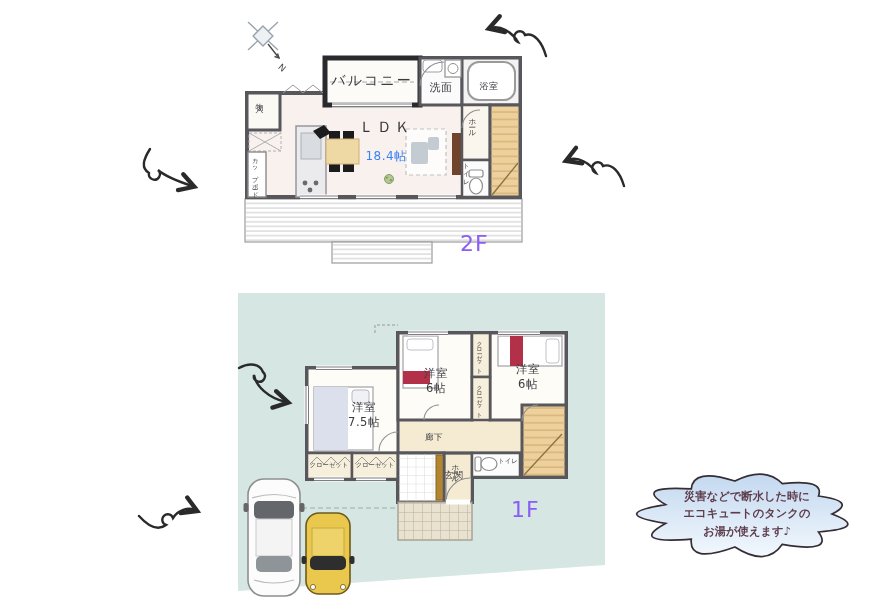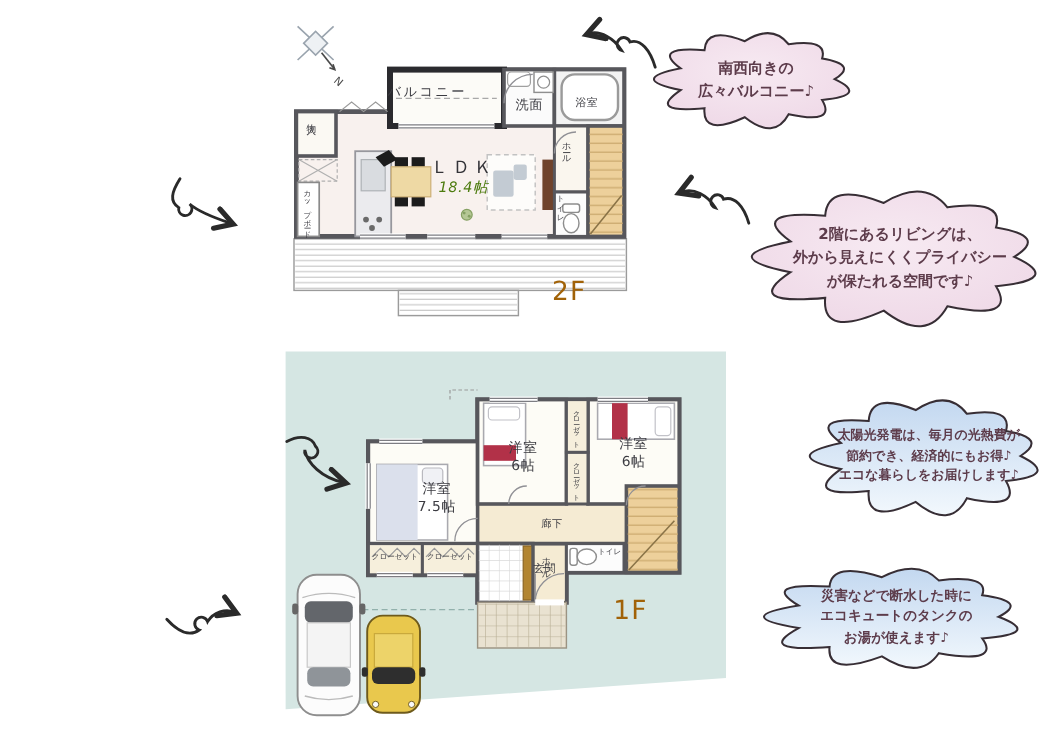--- a/index.html
+++ b/index.html
@@ -7,23 +7,23 @@
     width:873px;height:611px;position:relative;background:#ffffff;
     font-family:"DejaVu Sans","Liberation Sans",sans-serif;overflow:hidden;
   }
   .stage{position:absolute;left:0;top:0;width:873px;height:611px;}
   svg.plan{position:absolute;left:0;top:0;}
   .lbl{
     position:absolute;color:#3b3b41;line-height:1.3;text-align:center;
     white-space:pre-line;letter-spacing:0.5px;
   }
   .vlbl{writing-mode:vertical-rl;text-orientation:upright;letter-spacing:1px;text-align:left;}
-  .floor-label{font-size:22px;color:#a16207;font-weight:500;letter-spacing:1px;}
+  .floor-label{font-size:22px;color:#8b5cf6;font-weight:500;letter-spacing:1px;}
   .ldk-name{font-size:15px;letter-spacing:3px;font-weight:500;color:#333338;}
-  .ldk-size{font-size:12px;color:#4d7c0f;font-style:italic;}
+  .ldk-size{font-size:12px;color:#3b82f6;}
   .cloud{position:absolute;}
   .cloud svg{position:absolute;left:0;top:0;width:100%;height:100%;overflow:visible;}
   .cloud .cloud-text{
     position:absolute;left:0;top:0;right:0;bottom:0;display:flex;align-items:center;justify-content:center;
     text-align:center;white-space:pre-line;color:var(--cloud-text,#5d3c4b);font-weight:600;line-height:1.55;
   }
   .cfill-pink{fill:url(#gradPink);stroke:#372e35;stroke-width:1.7;vector-effect:non-scaling-stroke;}
   .cfill-blue{fill:url(#gradBlue);stroke:#372e35;stroke-width:1.7;vector-effect:non-scaling-stroke;}
   .arrow{position:absolute;overflow:visible;}
   .arrow path{stroke:#2a2a2a;stroke-width:2.4;fill:none;stroke-linecap:round;}
@@ -265,70 +265,47 @@
       <rect x="312" y="528" width="32" height="28" fill="#edd369" stroke="#c9a93c" stroke-width="1"></rect>
       <rect x="310" y="556" width="36" height="14" rx="5" fill="#2e2e2e"></rect>
       <rect x="301.5" y="556" width="5" height="8" rx="2" fill="#2e2e2e"></rect>
       <rect x="349.5" y="556" width="5" height="8" rx="2" fill="#2e2e2e"></rect>
       <circle cx="313" cy="587" r="2.6" fill="#fafafa" stroke="#6e5a1c" stroke-width="0.8"></circle>
       <circle cx="343" cy="587" r="2.6" fill="#fafafa" stroke="#6e5a1c" stroke-width="0.8"></circle>
     </g>
   </g>
 </svg>
 
-<div class="lbl" style="left:314px;top:71px;width:84px;font-size:11px;letter-spacing:2px;font-family:Liberation Mono, monospace;">バルコニー</div>
+<div class="lbl" style="left:330px;top:71px;width:84px;font-size:14px;letter-spacing:2px;">バルコニー</div>
 <div class="lbl" style="left:420px;top:81px;width:42px;font-size:11px;">洗面</div>
 <div class="lbl" style="left:464px;top:81px;width:50px;font-size:9px;">浴室</div>
 <div class="lbl vlbl" style="left:253px;top:97px;height:30px;font-size:8px;">物入</div>
 <div class="lbl vlbl" style="left:251px;top:154px;height:44px;font-size:6.3px;">カップボード</div>
-<div class="lbl ldk-name" style="left:356px;top:130px;width:60px;text-align:center;">ＬＤＫ</div>
+<div class="lbl ldk-name" style="left:356px;top:118px;width:60px;text-align:center;">ＬＤＫ</div>
 <div class="lbl ldk-size" style="left:356px;top:149px;width:60px;">18.4帖</div>
 <div class="lbl vlbl" style="left:467px;top:113px;height:46px;font-size:7.5px;">ホール</div>
 <div class="lbl vlbl" style="left:462px;top:158px;height:28px;font-size:6.3px;">トイレ</div>
 <div class="lbl floor-label" style="left:460px;top:230px;">2F</div>
 
 <div class="lbl" style="left:332px;top:400px;width:64px;font-size:11.5px;">洋室
 7.5帖</div>
 <div class="lbl" style="left:408px;top:366px;width:56px;font-size:11.5px;">洋室
 6帖</div>
 <div class="lbl" style="left:500px;top:362px;width:56px;font-size:11.5px;">洋室
 6帖</div>
 <div class="lbl vlbl" style="left:475px;top:337px;height:38px;font-size:5.8px;letter-spacing:0;">クローゼット</div>
 <div class="lbl vlbl" style="left:475px;top:381px;height:38px;font-size:5.8px;letter-spacing:0;">クローゼット</div>
-<div class="lbl" style="left:438px;top:432px;width:44px;font-size:8.5px;">廊下</div>
+<div class="lbl" style="left:412px;top:432px;width:44px;font-size:8.5px;">廊下</div>
 <div class="lbl" style="left:305px;top:461px;width:48px;font-size:6.3px;letter-spacing:0;">クローゼット</div>
 <div class="lbl" style="left:351px;top:461px;width:48px;font-size:6.3px;letter-spacing:0;">クローゼット</div>
 <div class="lbl" style="left:401px;top:470px;width:34px;font-size:9px;margin-left:36px;">玄関</div>
 <div class="lbl vlbl" style="left:450px;top:459px;height:42px;font-size:7.5px;">ホール</div>
 <div class="lbl" style="left:494px;top:457px;width:28px;font-size:6.3px;letter-spacing:0;">トイレ</div>
 <div class="lbl floor-label" style="left:511px;top:496px;">1F</div>
 
-<div class="cloud" style="left:546px;top:18px;width:168px;height:96px;">
-  <svg viewBox="0 0 200 120" preserveAspectRatio="none">
-        <path class="cfill-pink" d="M178.0,60.0 Q212.3,76.9 165.6,81.6 Q180.0,107.3 132.4,96.4 Q118.0,124.1 88.9,99.6 Q46.4,120.1 48.9,90.2 Q-8.8,95.9 25.2,71.3 Q-27.7,60.0 25.2,48.7 Q-4.4,25.6 48.9,29.8 Q50.5,4.4 88.9,20.4 Q116.2,2.2 132.4,23.6 Q171.5,17.7 165.6,38.4 Q201.6,44.7 178.0,60.0 Z"></path>
-      </svg>
-  <div class="cloud-text" style="font-size:12.5px;">南西向きの
-広々バルコニー♪</div>
-</div>
-<div class="cloud" style="left:628px;top:146px;width:244px;height:136px;">
-  <svg viewBox="0 0 200 120" preserveAspectRatio="none">
-        <path class="cfill-pink" d="M178.0,60.0 Q212.3,76.9 165.6,81.6 Q180.0,107.3 132.4,96.4 Q118.0,124.1 88.9,99.6 Q46.4,120.1 48.9,90.2 Q-8.8,95.9 25.2,71.3 Q-27.7,60.0 25.2,48.7 Q-4.4,25.6 48.9,29.8 Q50.5,4.4 88.9,20.4 Q116.2,2.2 132.4,23.6 Q171.5,17.7 165.6,38.4 Q201.6,44.7 178.0,60.0 Z"></path>
-      </svg>
-  <div class="cloud-text" style="font-size:12.5px;">2階にあるリビングは、
-外から見えにくくプライバシー
-が保たれる空間です♪</div>
-</div>
-<div class="cloud" style="left:676px;top:322px;width:196px;height:116px;">
-  <svg viewBox="0 0 200 120" preserveAspectRatio="none">
-        <path class="cfill-blue" d="M178.0,60.0 Q212.3,76.9 165.6,81.6 Q180.0,107.3 132.4,96.4 Q118.0,124.1 88.9,99.6 Q46.4,120.1 48.9,90.2 Q-8.8,95.9 25.2,71.3 Q-27.7,60.0 25.2,48.7 Q-4.4,25.6 48.9,29.8 Q50.5,4.4 88.9,20.4 Q116.2,2.2 132.4,23.6 Q171.5,17.7 165.6,38.4 Q201.6,44.7 178.0,60.0 Z"></path>
-      </svg>
-  <div class="cloud-text" style="font-size:10.8px;">太陽光発電は、毎月の光熱費が
-節約でき、経済的にもお得♪
-エコな暮らしをお届けします♪</div>
-</div>
 <div class="cloud" style="left:638px;top:464px;width:218px;height:100px;">
   <svg viewBox="0 0 200 120" preserveAspectRatio="none">
         <path class="cfill-blue" d="M178.0,60.0 Q212.3,76.9 165.6,81.6 Q180.0,107.3 132.4,96.4 Q118.0,124.1 88.9,99.6 Q46.4,120.1 48.9,90.2 Q-8.8,95.9 25.2,71.3 Q-27.7,60.0 25.2,48.7 Q-4.4,25.6 48.9,29.8 Q50.5,4.4 88.9,20.4 Q116.2,2.2 132.4,23.6 Q171.5,17.7 165.6,38.4 Q201.6,44.7 178.0,60.0 Z"></path>
       </svg>
   <div class="cloud-text" style="font-size:11.3px;text-align:center;">災害などで断水した時に
 エコキュートのタンクの
 お湯が使えます♪</div>
 </div>
 
 <svg class="arrow" style="left:140px;top:146px;" width="64" height="48">

